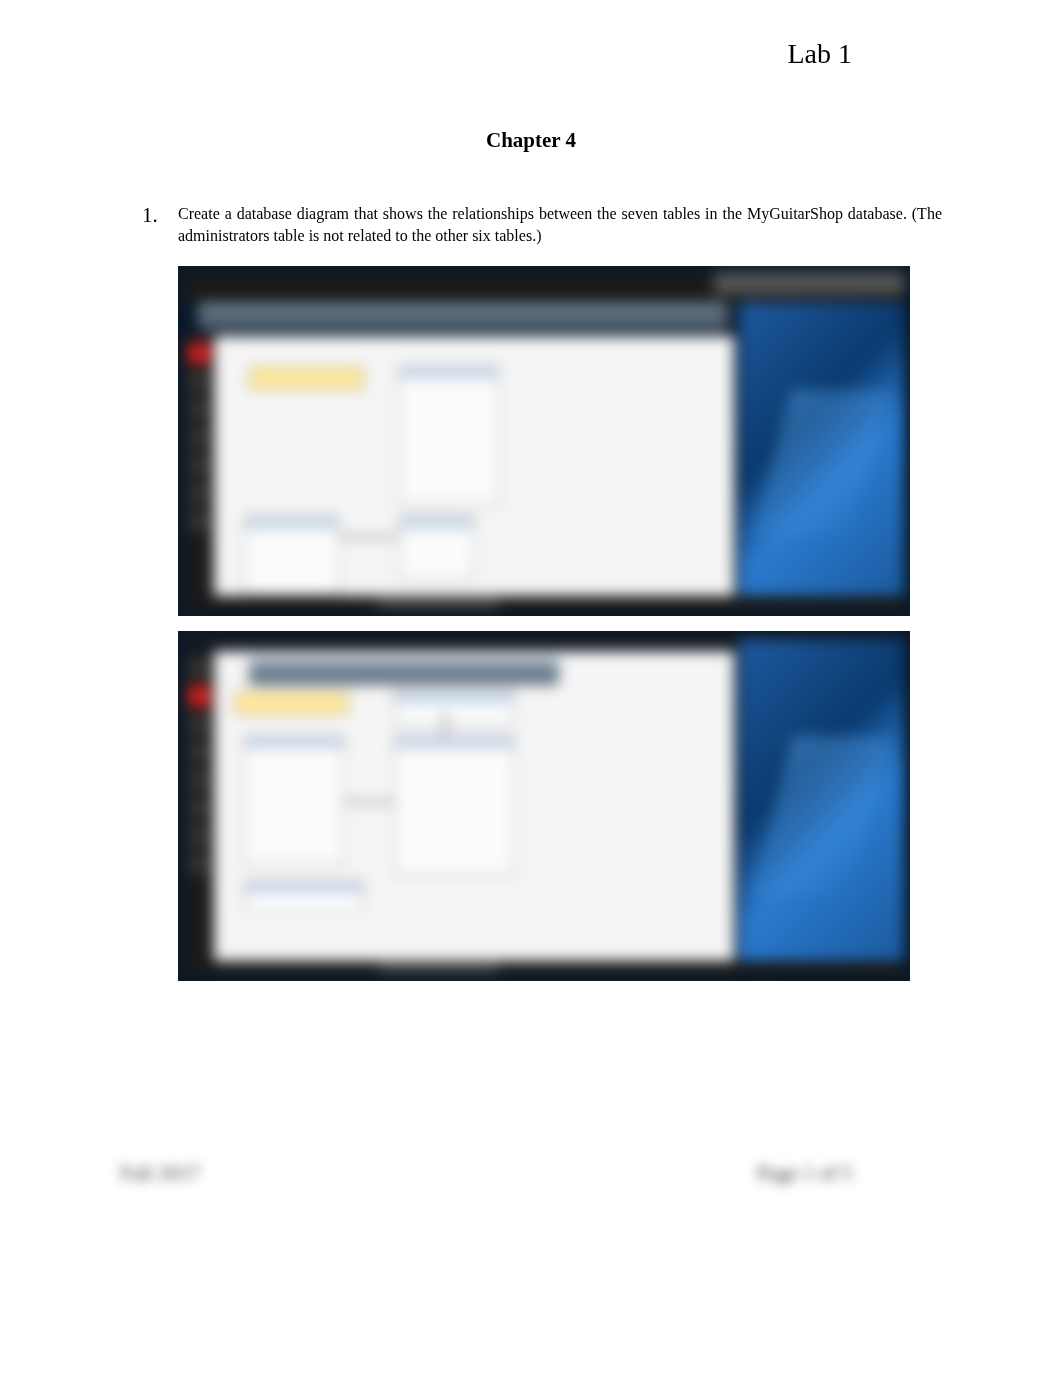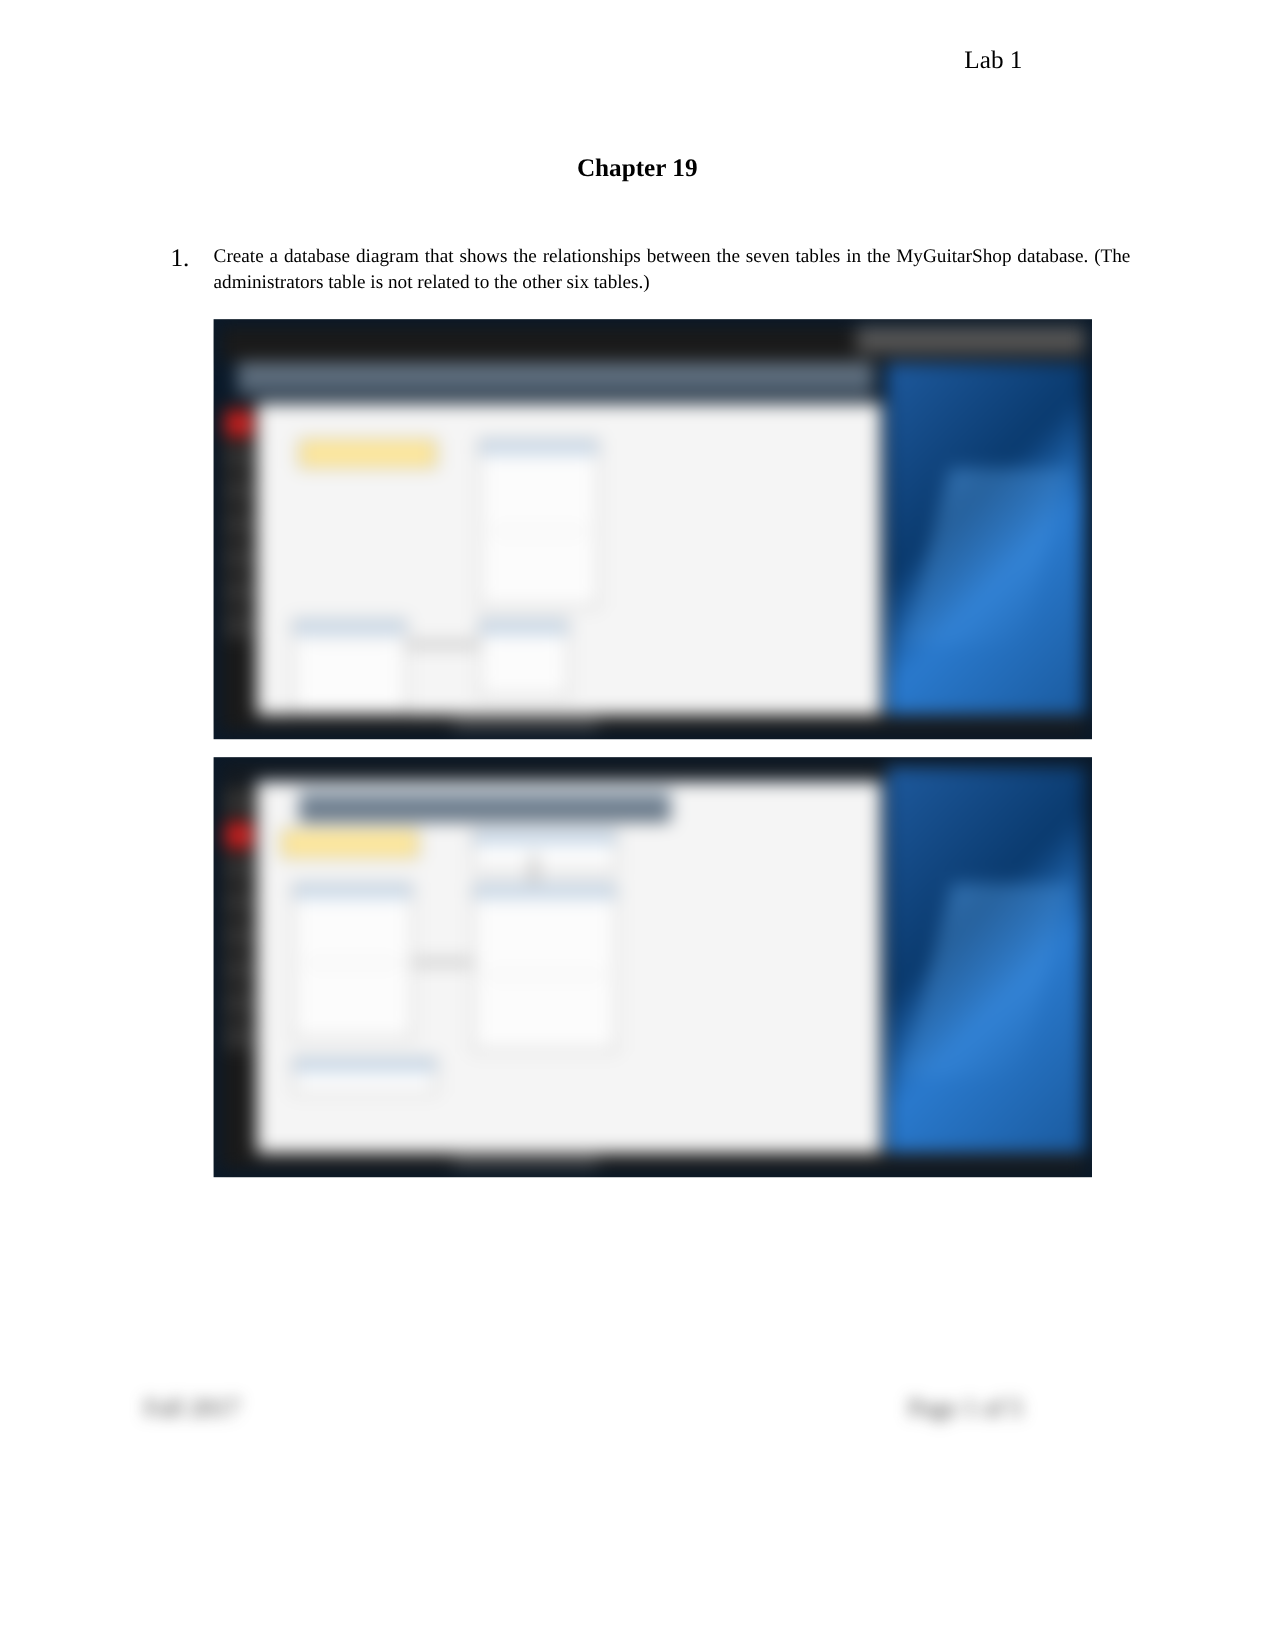--- a/index.html
+++ b/index.html
@@ -20,21 +20,21 @@
     .page {
       padding: 40px 120px 40px 120px;
       position: relative;
       height: 100%;
     }
     
     .header-label {
       position: absolute;
       top: 38px;
       right: 210px;
-      font-size: 21px;
+      font-size: 28px;
     }
     
     .chapter-title {
       text-align: center;
       font-size: 21px;
       margin-top: 88px;
       margin-bottom: 50px;
     }
     
     .question-block {
@@ -239,21 +239,21 @@
       background: linear-gradient(180deg, #8a9aaa, #5a6a7a);
       border-radius: 2px;
     }
   </style>
 </head>
 <body>
 
 <div class="page">
   <div class="header-label">Lab 1</div>
 
-  <h2 class="chapter-title">Chapter 19</h2>
+  <h2 class="chapter-title">Chapter 4</h2>
 
   <div class="question-block">
     <div class="question-number">1.</div>
     <div class="question-text">Create a database diagram that shows the relationships between the seven tables in the MyGuitarShop database. (The administrators table is not related to the other six tables.)</div>
   </div>
 
   <div class="screenshots-container">
 
     <div class="screenshot">
       <div class="screenshot-inner">

